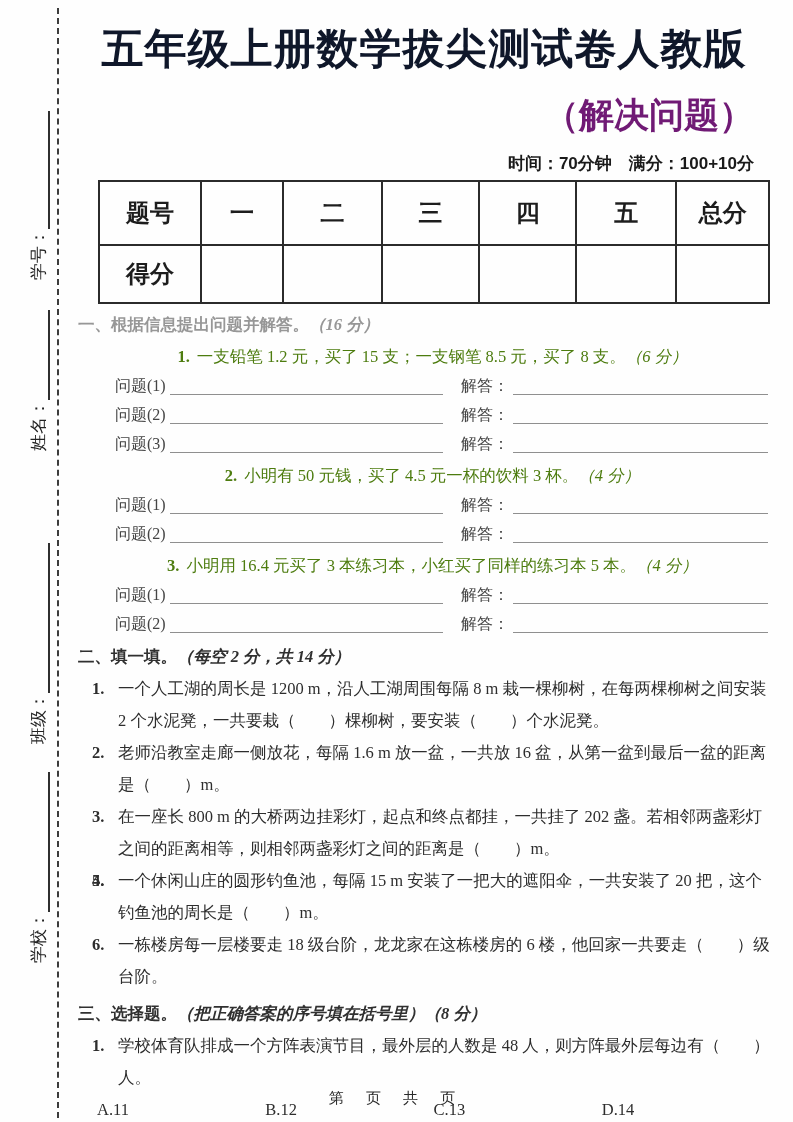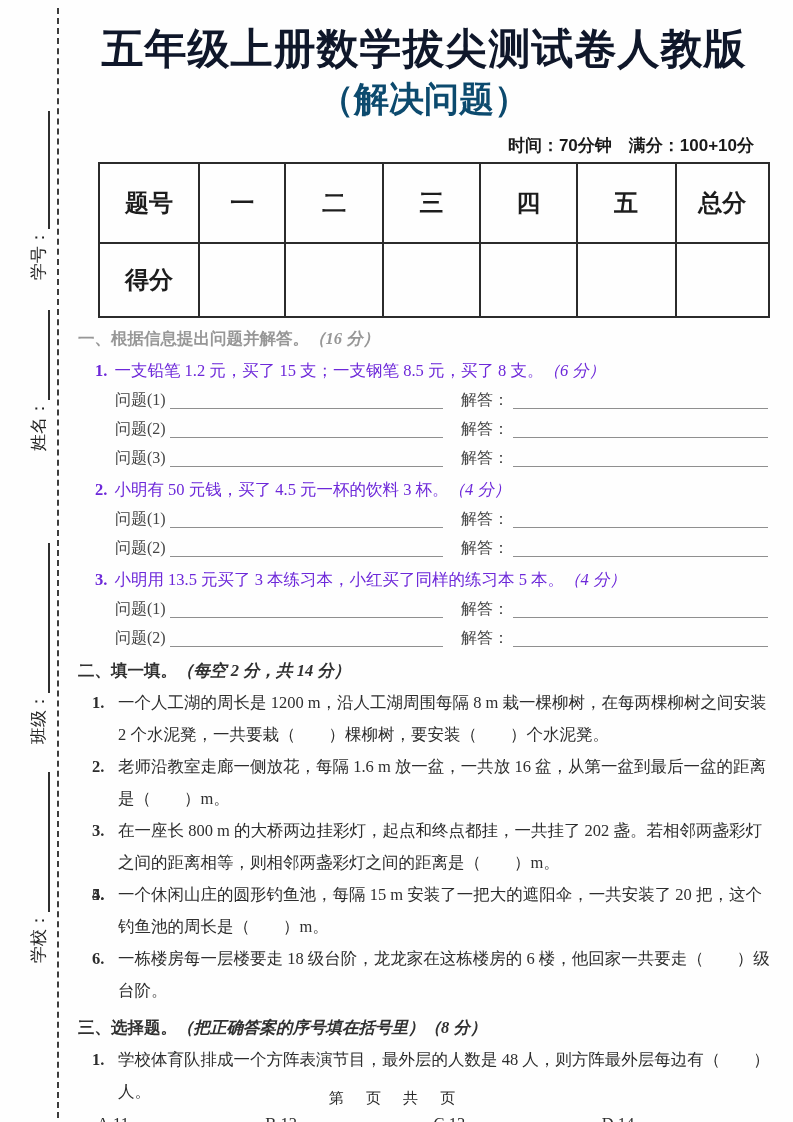--- a/index.html
+++ b/index.html
@@ -35,46 +35,46 @@
   
   .main { position:absolute; left:78px; top:0; width:692px; }
 
   .title {
     margin:22px 0 0; text-align:center;
     font-family:"Liberation Sans","DejaVu Sans",sans-serif;
     font-size:42px; font-weight:bold; color:#0f172a;
     line-height:1.3; letter-spacing:1px;
   }
   .subtitle {
-    margin:0; text-align:center;
-    font-family:"Liberation Sans","DejaVu Sans",sans-serif;
-    font-size:35px; font-weight:bold; color:#0c4a6e; line-height:1.25;
+    margin:16px; text-align:right;
+    font-family:"Liberation Sans","DejaVu Sans",sans-serif;
+    font-size:35px; font-weight:bold; color:#701a75; line-height:1.25;
   }
   .exam-info {
     width:676px; margin-top:14px; text-align:right;
     font-family:"Liberation Sans","DejaVu Sans",sans-serif;
     font-size:17px; font-weight:bold; color:#1a1a1a;
   }
 
   table.score-table { border-collapse:collapse; margin:5px 0 0 20px; table-layout:fixed; }
   table.score-table td {
     border:2px solid #2b2b2b; text-align:center; vertical-align:middle;
-    font-size:24px; font-weight:bold; color:#1d1d1d; padding:16px;
+    font-size:24px; font-weight:bold; color:#1d1d1d; padding:8px;
   }
   table.score-table tr.hdr td { height:46px; }
   table.score-table tr.scr td { height:40px; }
   .c0{width:101px;} .c1{width:76px;} .c2{width:97px;} .c3{width:95px;}
   .c4{width:95px;} .c5{width:99px;} .c6{width:89px;}
 
   .sec-heading { margin-top:9px; font-size:16.5px; font-weight:bold; color:#303030; line-height:24px; }
   .sec-heading.faded { color:#979797; }
   .kai { font-style:italic; font-weight:normal; }
   .sec-heading .kai { font-weight:bold; }
 
-  .problem { margin-top:8px; padding-left:17px; font-size:16.5px; line-height:24px; color:#6d28d9; }
+  .problem { margin-top:8px; padding-left:17px; font-size:16.5px; line-height:24px; color:#4d7c0f;text-align:center; }
   .pnum { font-weight:bold; margin-right:7px; }
 
   .qa-row { display:flex; padding-left:37px; margin-top:7px; height:22px; font-size:16px; color:#444;justify-content:center; }
   .qa-left  { flex:0 0 330px; display:flex; }
   .qa-right { flex:1; display:flex; margin-left:16px; }
   .qlabel { white-space:nowrap; }
   .fill-line { flex:1; border-bottom:1px solid #8f8f8f; margin:0 2px 3px 4px; }
 
   .item { position:relative; padding-left:40px; font-size:16.5px; line-height:32px; color:#2d2d2d; }
   .item .inum { position:absolute; left:14px; font-weight:bold; }
@@ -200,21 +200,21 @@
           <span class="qlabel">问题(2)</span>
           <span class="fill-line"></span>
         </span>
       <span class="qa-right">
           <span class="qlabel">解答：</span>
           <span class="fill-line"></span>
         </span>
     </div>
 
     <div class="problem">
-      <span class="pnum">3.</span><span>小明用 13.5 元买了 3 本练习本，小红买了同样的练习本 5 本。</span><span class="kai">（4 分）</span>
+      <span class="pnum">3.</span><span>小明用 16.4 元买了 3 本练习本，小红买了同样的练习本 5 本。</span><span class="kai">（4 分）</span>
     </div>
     <div class="qa-row">
       <span class="qa-left">
           <span class="qlabel">问题(1)</span>
           <span class="fill-line"></span>
         </span>
       <span class="qa-right">
           <span class="qlabel">解答：</span>
           <span class="fill-line"></span>
         </span>

